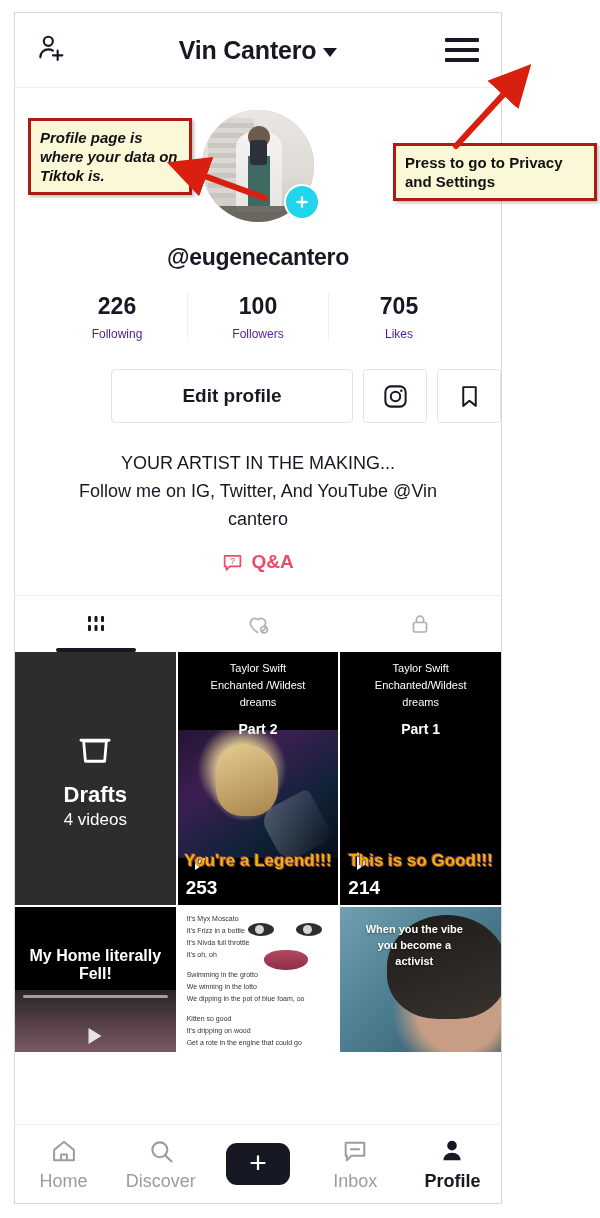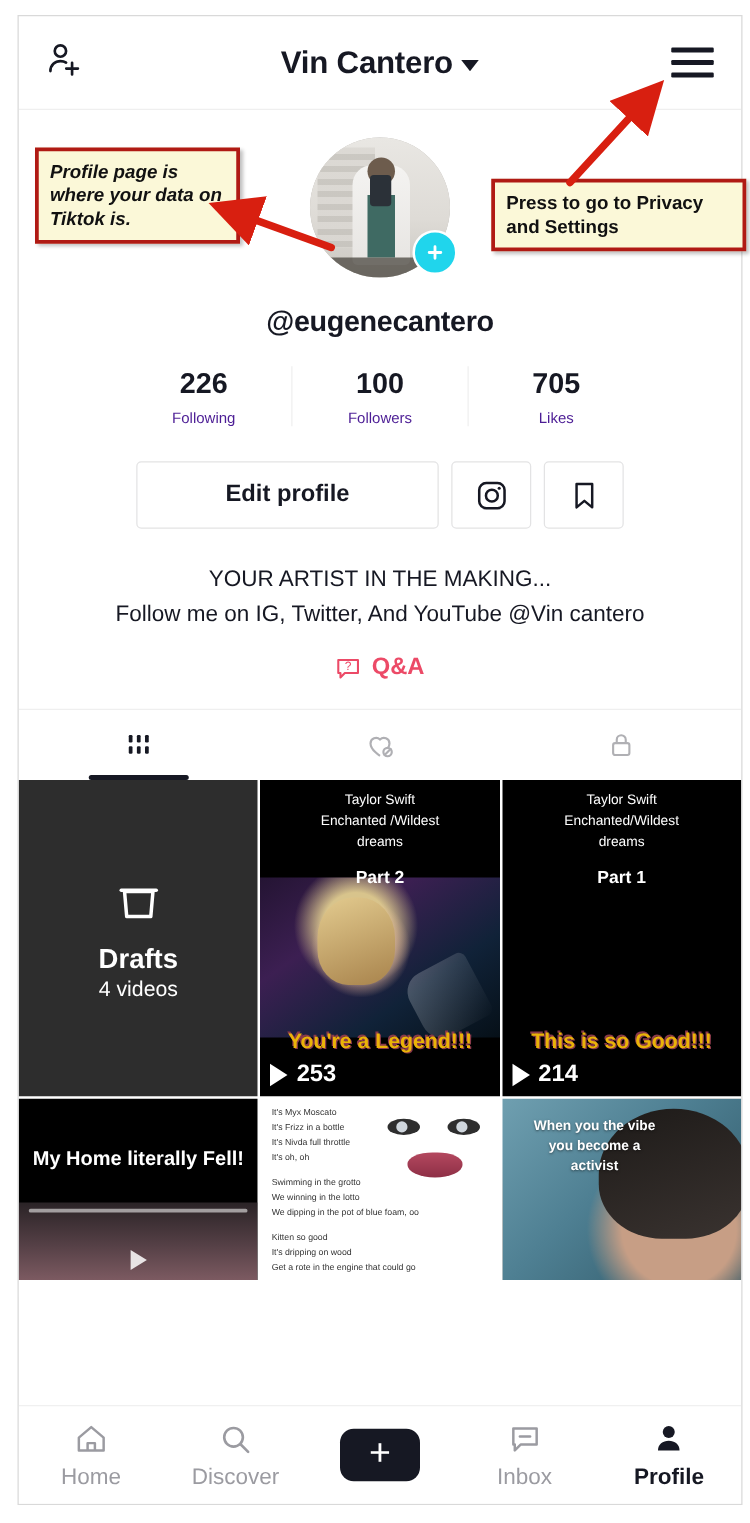--- a/index.html
+++ b/index.html
@@ -11,21 +11,21 @@
     width: 600px;
     height: 1218px;
     font-family: "Liberation Sans", sans-serif;
     overflow: hidden;
     position: relative;
   }
   .phone {
     position: absolute;
     left: 14px;
     top: 12px;
-    width: 580px;
+    width: 488px;
     height: 1192px;
     background: #ffffff;
     border: 1px solid #d9d9d9;
     box-sizing: border-box;
     overflow: hidden;
   }
 
   
   .app-header {
     position: relative;
@@ -185,21 +185,21 @@
   }
   .stat-label {
     font-size: 12px;
     color: #4c1d95;
     margin-top: 7px;
   }
 
   
   .actions {
     display: flex;
-    justify-content: center;
+    justify-content: flex-end;
     gap: 10px;
     margin-top: 28px;
   }
   .btn-edit {
     width: 240px;
     height: 52px;
     border: 1px solid #e3e3e4;
     border-radius: 4px;
     background: #fff;
     display: flex;
@@ -301,20 +301,21 @@
     position: absolute;
     left: 8px;
     bottom: 6px;
     display: flex;
     align-items: center;
     gap: 7px;
     color: #fff;
     font-size: 19px;
     font-weight: bold;
     text-shadow: 0 1px 2px rgba(0,0,0,.7);
+    flex-direction: column;
   }
   .play-tri {
     width: 0; height: 0;
     border-top: 9px solid transparent;
     border-bottom: 9px solid transparent;
     border-left: 14px solid #fff;
   }
 
   .vid-head {
     position: absolute;

